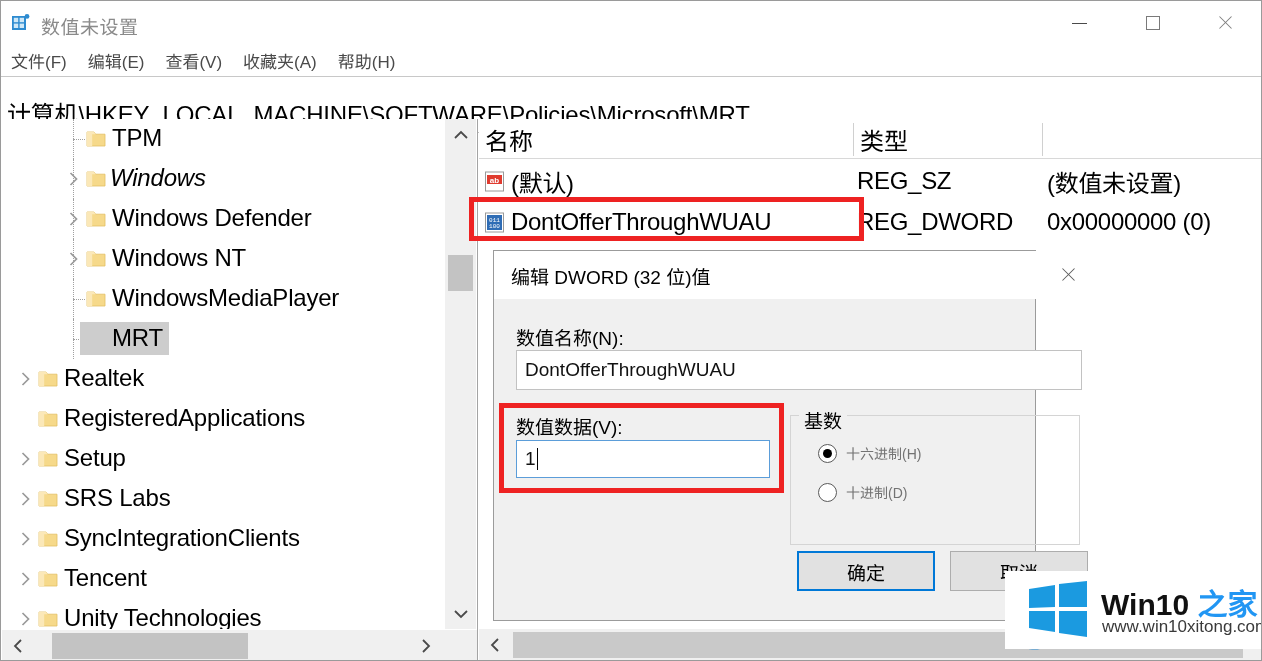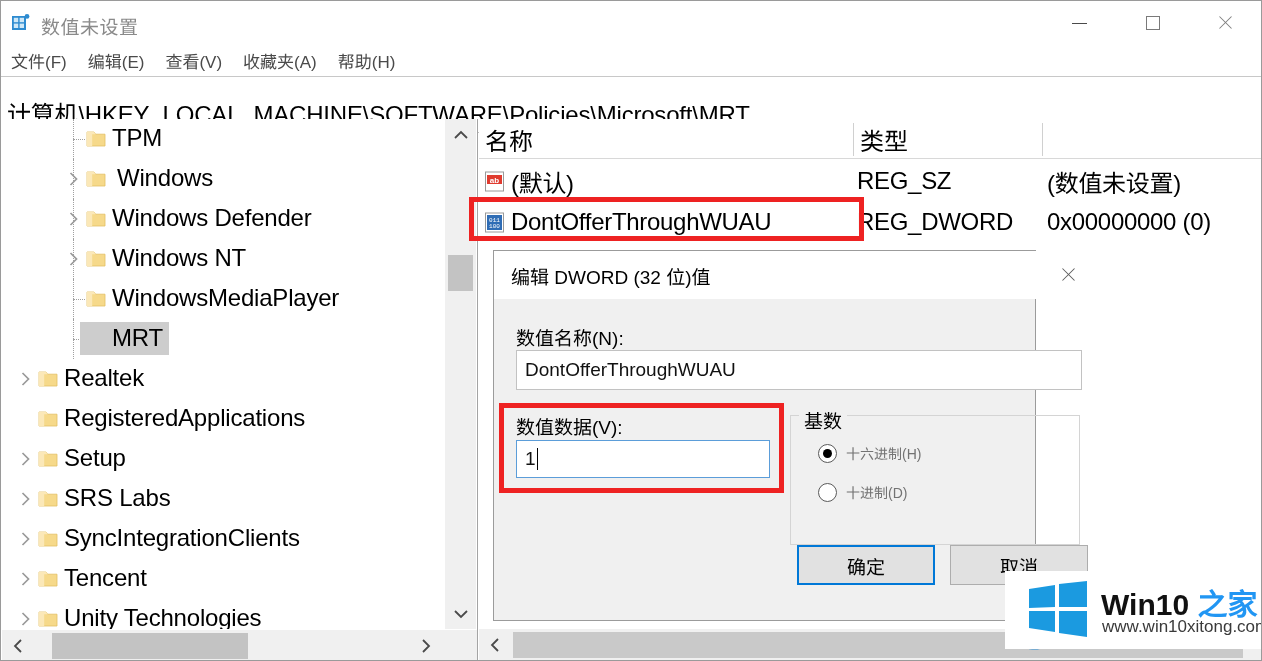--- a/index.html
+++ b/index.html
@@ -329,20 +329,21 @@
   .radio-label { font-size: 14px; color: #737373; }
 
   .dlg-btn {
     position: absolute;
     height: 40px;
     background: #e1e1e1;
     border: 1px solid #adadad;
     font-size: 19px; color: #000000;
     display: flex; align-items: center; justify-content: center;
     font-family: "Liberation Sans", sans-serif;
+    margin-top: 6px;
   }
   .dlg-btn.default { border: 2px solid #0078d7; background: #e1e1e1; }
 
   
   .watermark {
     position: absolute;
     left: 1004px; top: 570px;
     width: 258px; height: 78px;
     background: #ffffff;
     z-index: 80;
@@ -427,21 +428,21 @@
             <span class="guide-v" style="left: 71px; top: 0px; height: 40px;"></span>
             <span class="tarrow" style="left: 62px; top: 11px;">
               <svg width="9" height="14" viewBox="0 0 9 14">
                 <path d="M1.5 1 L7.5 7 L1.5 13" stroke="#9a9a9a" stroke-width="1.7" fill="none"></path>
               </svg>
             </span>
             <span class="tfolder" style="left: 84px; top: 11px;"><svg width="20" height="18" viewBox="0 0 20 18">
                 <path d="M1 2 h7 l1.6 2.2 H19 V16 H1 Z" fill="#f6d98a" stroke="#e3bf63" stroke-width="0.8"></path>
                 <path d="M1 2 h7 l1.6 2.2 H6.2 V16 H1 Z" fill="#fbe8b8"></path>
               </svg></span>
-            <span class="tlabel" style="left: 115px; top: 5px;">Windows</span>
+            <span class="tlabel" style="left: 108px; top: 5px; font-style: italic;">Windows</span>
           </div>
           <div class="trow" style="height: 40px;">
             <span class="guide-v" style="left: 71px; top: 0px; height: 40px;"></span>
             <span class="tarrow" style="left: 62px; top: 11px;">
               <svg width="9" height="14" viewBox="0 0 9 14">
                 <path d="M1.5 1 L7.5 7 L1.5 13" stroke="#9a9a9a" stroke-width="1.7" fill="none"></path>
               </svg>
             </span>
             <span class="tfolder" style="left: 84px; top: 11px;"><svg width="20" height="18" viewBox="0 0 20 18">
                 <path d="M1 2 h7 l1.6 2.2 H19 V16 H1 Z" fill="#f6d98a" stroke="#e3bf63" stroke-width="0.8"></path>

